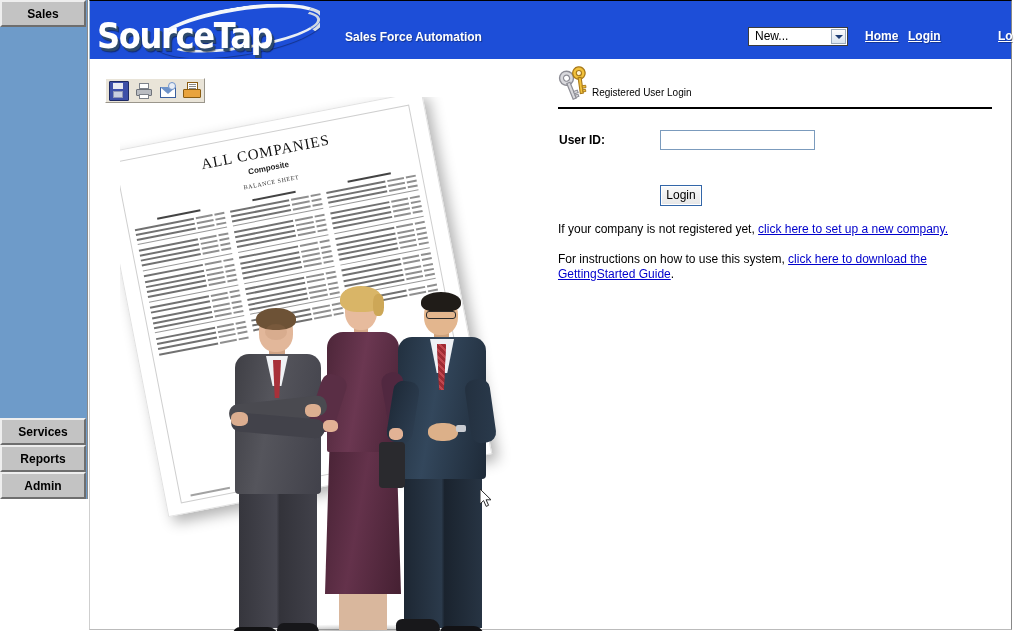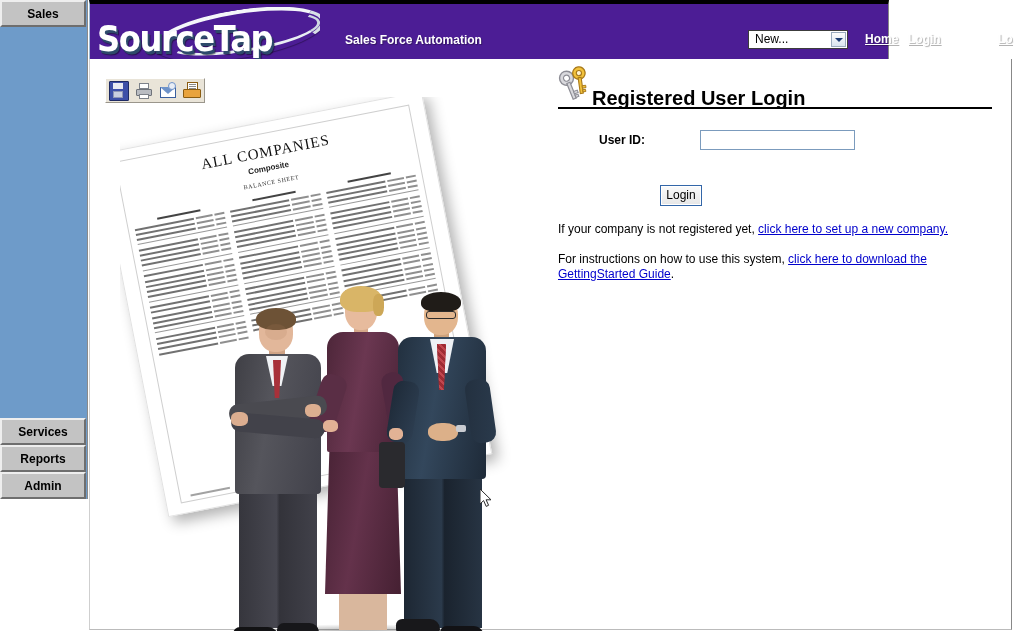--- a/index.html
+++ b/index.html
@@ -29,23 +29,23 @@
     border-right:2px solid #6e6e6e;
     border-bottom:2px solid #6e6e6e;
     cursor:pointer;
     overflow:hidden;white-space:nowrap;
   }
   #side-top{position:absolute;left:0;top:0;}
   #side-bottom{position:absolute;left:0;bottom:0;}
 
   
   #header{
-    position:absolute;left:89px;top:0;width:800px;height:59px;
-    background:#4c1d95;
-    border-top:4px solid #000000;
+    position:absolute;left:89px;top:0;width:923px;height:59px;
+    background:#1d4ed8;
+    border-top:1px solid #000000;
     border-left:1px solid #9fbcd8;
     border-right:1px solid #888;
     box-sizing:border-box;
   }
   
   #logo{
     position:absolute;left:5px;top:3px;width:225px;height:54px;
     overflow:hidden;
   }
   #logo .swoosh{
@@ -274,32 +274,32 @@
 
   
   #cursor{position:absolute;left:360px;top:392px;width:14px;height:20px;z-index:40;pointer-events:none;}
 
   
   #login-panel{position:absolute;left:468px;top:9px;width:440px;}
   #login-head{position:relative;height:40px;}
   #keys-icon{position:absolute;left:0px;top:-2px;width:36px;height:34px;}
   #login-title{
     position:absolute;left:34px;top:19px;
-    font-size:20px;font-weight:bold;color:#000;white-space:nowrap;
+    font-size:10px;font-weight:normal;color:#000;white-space:nowrap;
   }
   #head-rule{position:absolute;left:0;top:39px;width:434px;height:2px;background:#000;}
 
   .form-row{position:absolute;display:flex;align-items:center;}
   .form-label{font-size:12px;font-weight:bold;color:#000;white-space:nowrap;}
   .txt{
     background:#ffffff;border:1px solid #7b9bbd;box-sizing:border-box;
     height:20px;font-family:"Liberation Sans",sans-serif;font-size:12px;
     padding:0 3px;color:#000;
   }
-  #row-user{left:1px;top:62px;margin-left:40px;}
+  #row-user{left:1px;top:62px;}
   #row-user .form-label{width:101px;}
   #row-user .txt{width:155px;}
   #row-pass{left:1px;top:89px;}
   #row-pass .form-label{width:101px;}
   #row-pass .txt{width:146px;}
   #login-btn{
     position:absolute;left:102px;top:117px;
     width:42px;height:21px;line-height:19px;text-align:center;
     font-family:"Liberation Sans",sans-serif;font-size:12px;color:#000;
     background:linear-gradient(#fbfbfb,#e6e6e6);

